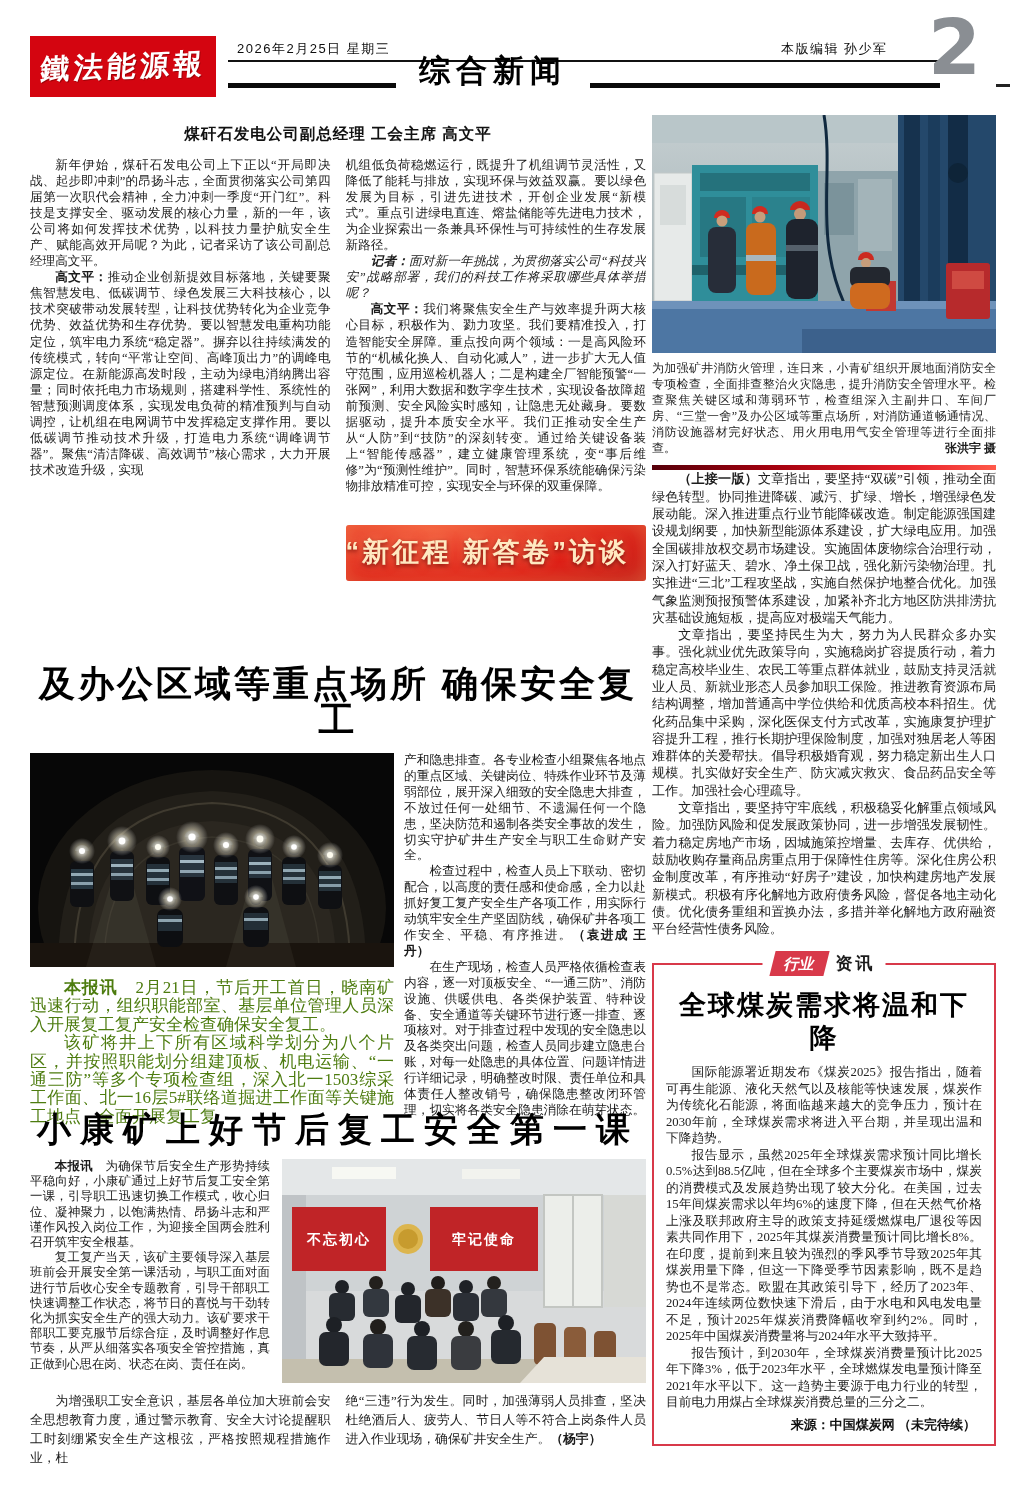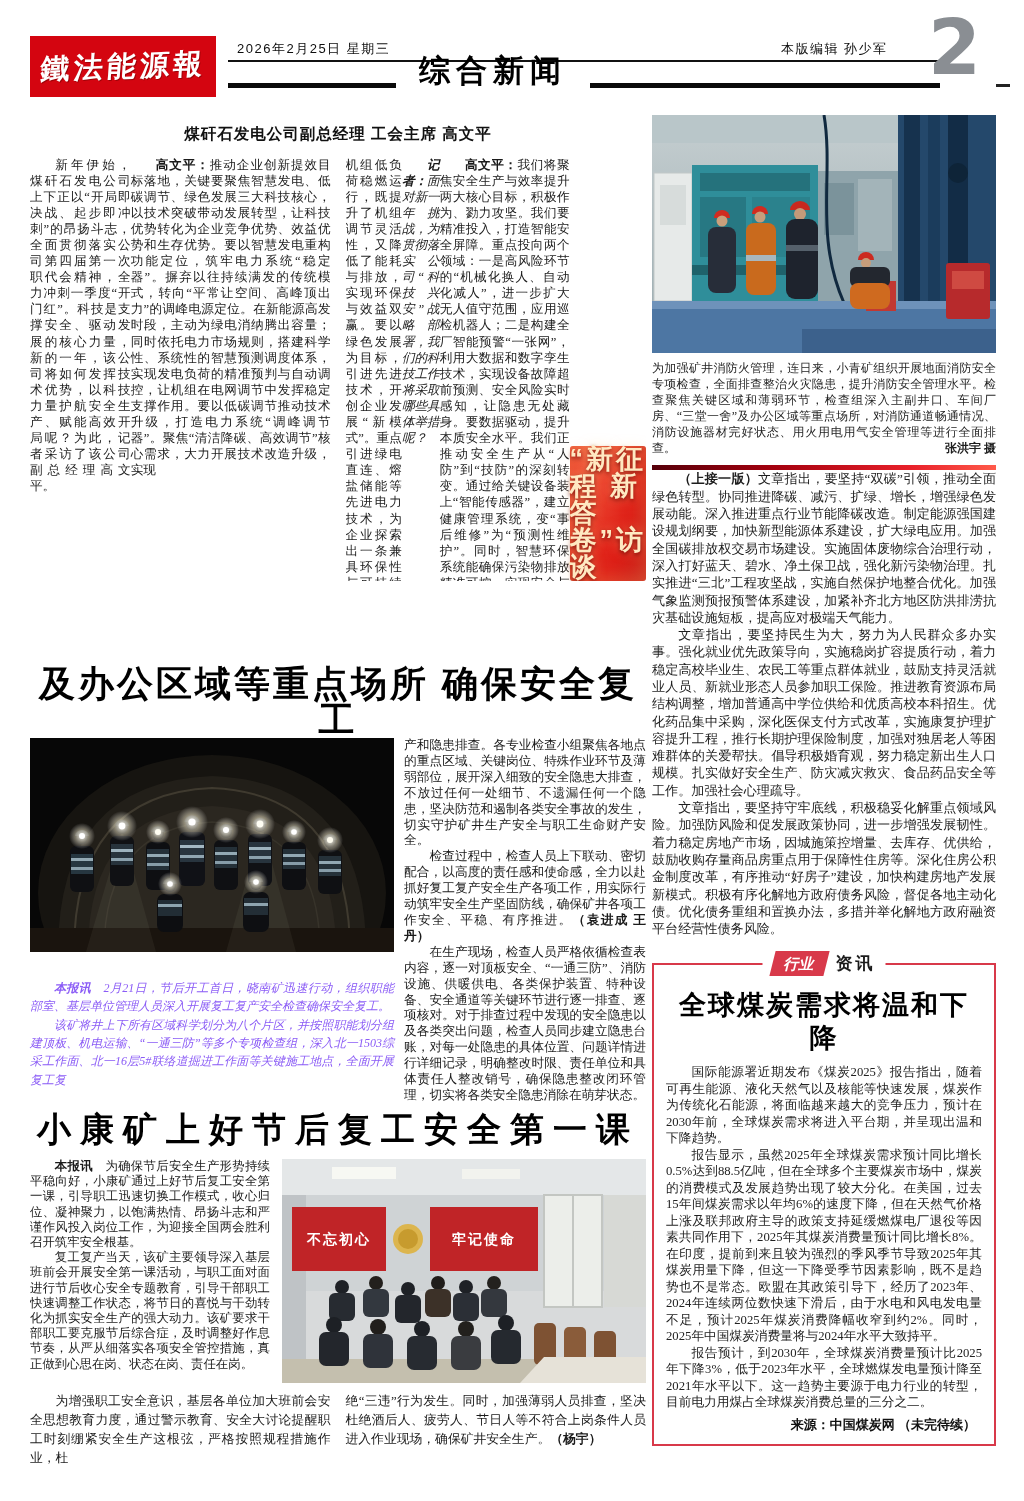--- a/index.html
+++ b/index.html
@@ -30,38 +30,38 @@
   .lead{font-weight:bold;}
   .credit{font-weight:bold;}
 
   
   .art1{left:30px;top:118px;width:616px;height:546px;}
   .art1 h1{font:bold 39px/1.15 "Liberation Sans",sans-serif;text-align:center;
            letter-spacing:1px;color:#000;padding-top:8px;}
   .byline{margin-top:8px;text-align:center;font:bold 15.5px/1 "Liberation Sans",sans-serif;
           color:#111;letter-spacing:1px;}
   .cols{margin-top:15px;display:flex;gap:15px;height:424px;overflow:hidden;}
-  .col{flex:1;display:flex;flex-direction:row;overflow:hidden;}
+  .col{flex:1;display:flex;flex-direction:column;overflow:hidden;}
   .col p.b{font-size:12.6px;line-height:16.1px;}
-  .banner{margin-top:auto;flex:0 0 56px;border-radius:3px;display:flex;align-items:center;justify-content:center;
+  .banner{margin-top:auto;flex:0 0 56px;border-radius:3px;display:flex;align-items:center;
           background:radial-gradient(ellipse 130% 200% at 28% 8%, #f2553a 0%, #dd1d16 45%, #a30b10 100%);
           box-shadow:inset 0 0 24px rgba(255,190,110,.4);}
   .banner span{font:bold 27px/1 "Liberation Sans",sans-serif;color:#ffe9c2;letter-spacing:3px;
                text-shadow:0 2px 4px rgba(110,0,0,.85),0 0 12px rgba(255,215,140,.5);}
 
   
   .art2{left:30px;top:666px;width:616px;height:444px;}
   .art2 h2{font:bold 36px/1 "Liberation Sans",sans-serif;text-align:center;letter-spacing:3px;color:#000;}
-  .a2grid{display:grid;grid-template-columns:364px 242px;column-gap:10px;row-gap:12px;}
+  .a2grid{margin-top:15px;display:grid;grid-template-columns:364px 242px;column-gap:10px;row-gap:12px;}
   .photo{display:block;}
   .rcol{grid-column:2;grid-row:1 / span 2;max-height:382px;overflow:hidden;}
   .rcol p{text-indent:2em;text-align:justify;font-size:12.7px;line-height:15.9px;color:#1b1b1b;}
   .rcol p.ni{text-indent:0;}
   .lcol{grid-column:1;grid-row:2;}
-  .lcol p{text-indent:2em;text-align:justify;font-size:12px;line-height:18.4px;color:#8b5cf6;font-style:italic;}
+  .lcol p{text-indent:2em;text-align:justify;font-size:17px;line-height:18.4px;color:#4d7c0f;}
 
   
   .art3{left:30px;top:1112px;width:616px;height:380px;}
   .art3 h2{font:bold 34px/1 "Liberation Sans",sans-serif;text-align:center;letter-spacing:9px;color:#000;}
   .a3row{margin-top:13px;display:flex;gap:12px;}
   .l3{width:240px;height:224px;overflow:hidden;}
   .l3 p{text-indent:2em;text-align:justify;font-size:12.4px;line-height:15.2px;color:#1b1b1b;}
   .b3{margin-top:9px;display:flex;gap:15px;}
   .b3 p{flex:1;text-align:justify;font-size:12.8px;line-height:19px;color:#1b1b1b;}
   .b3 p.ind{text-indent:2em;}

